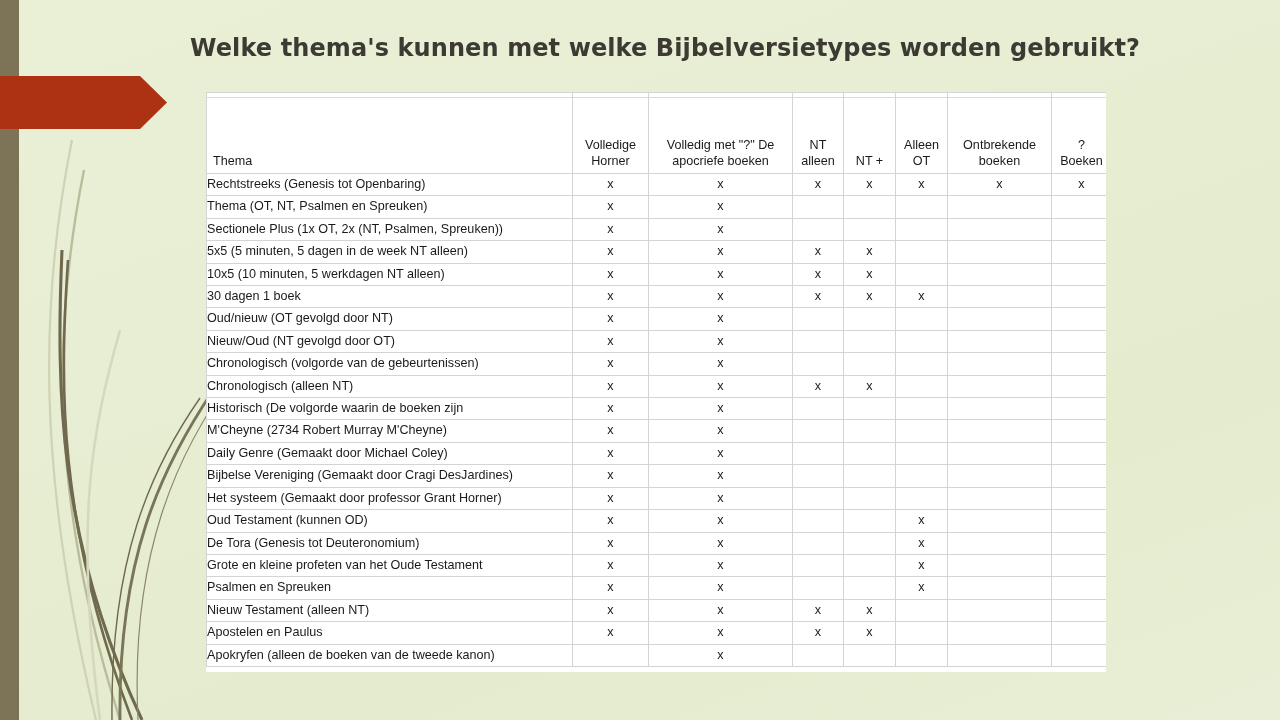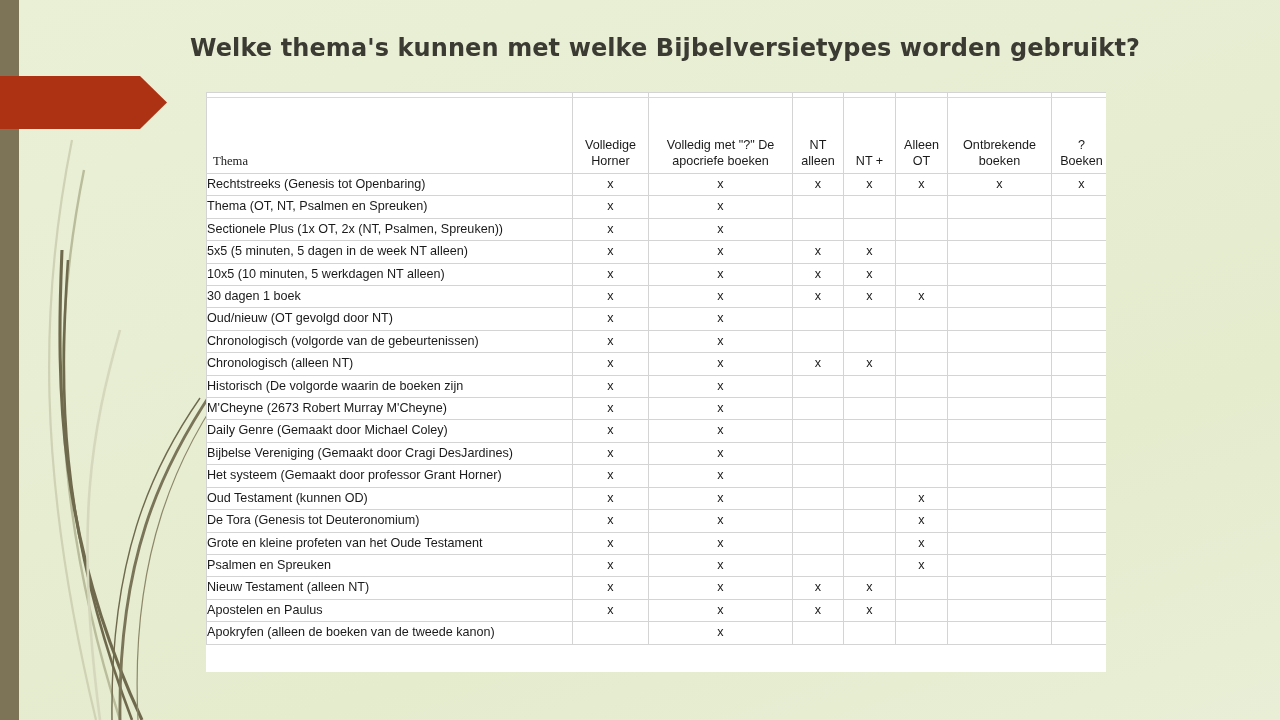--- a/index.html
+++ b/index.html
@@ -52,21 +52,21 @@
   }
   tr.sliver td{height:5px;border-top:1px solid #d4d4d4;border-bottom:1px solid #d9d9d9;}
   tr.hdr th{
     height:76px;
     vertical-align:bottom;
     line-height:15.5px;
     padding-bottom:4px;
     font-size:12.6px;
   }
   tr.hdr th.theme-h{
-    text-align:left;padding-left:6px;font-family:Liberation Serif, serif;
+    text-align:left;padding-left:6px;
   }
   tr.row td{height:21.4px;line-height:21.4px;}
   td.theme{text-align:left;padding-left:6px;white-space:nowrap;margin-top:20px;}
   td.mark{text-align:center;font-size:11.5px;}
   
   col.c0{width:366px;}
   col.c1{width:76px;}
   col.c2{width:144px;}
   col.c3{width:51px;}
   col.c4{width:52px;}
@@ -220,20 +220,30 @@
             <td class="theme">Oud/nieuw (OT gevolgd door NT)</td>
             <td class="mark">x</td>
             <td class="mark">x</td>
             <td class="mark"></td>
             <td class="mark"></td>
             <td class="mark"></td>
             <td class="mark"></td>
             <td class="mark"></td>
           </tr>
           <tr class="row">
+            <td class="theme">Nieuw/Oud (NT gevolgd door OT)</td>
+            <td class="mark">x</td>
+            <td class="mark">x</td>
+            <td class="mark"></td>
+            <td class="mark"></td>
+            <td class="mark"></td>
+            <td class="mark"></td>
+            <td class="mark"></td>
+          </tr>
+          <tr class="row">
             <td class="theme">Chronologisch (volgorde van de gebeurtenissen)</td>
             <td class="mark">x</td>
             <td class="mark">x</td>
             <td class="mark"></td>
             <td class="mark"></td>
             <td class="mark"></td>
             <td class="mark"></td>
             <td class="mark"></td>
           </tr>
           <tr class="row">
@@ -250,21 +260,21 @@
             <td class="theme">Historisch (De volgorde waarin de boeken zijn</td>
             <td class="mark">x</td>
             <td class="mark">x</td>
             <td class="mark"></td>
             <td class="mark"></td>
             <td class="mark"></td>
             <td class="mark"></td>
             <td class="mark"></td>
           </tr>
           <tr class="row">
-            <td class="theme">M'Cheyne (2673 Robert Murray M'Cheyne)</td>
+            <td class="theme">M'Cheyne (2734 Robert Murray M'Cheyne)</td>
             <td class="mark">x</td>
             <td class="mark">x</td>
             <td class="mark"></td>
             <td class="mark"></td>
             <td class="mark"></td>
             <td class="mark"></td>
             <td class="mark"></td>
           </tr>
           <tr class="row">
             <td class="theme">Daily Genre (Gemaakt door Michael Coley)</td>

